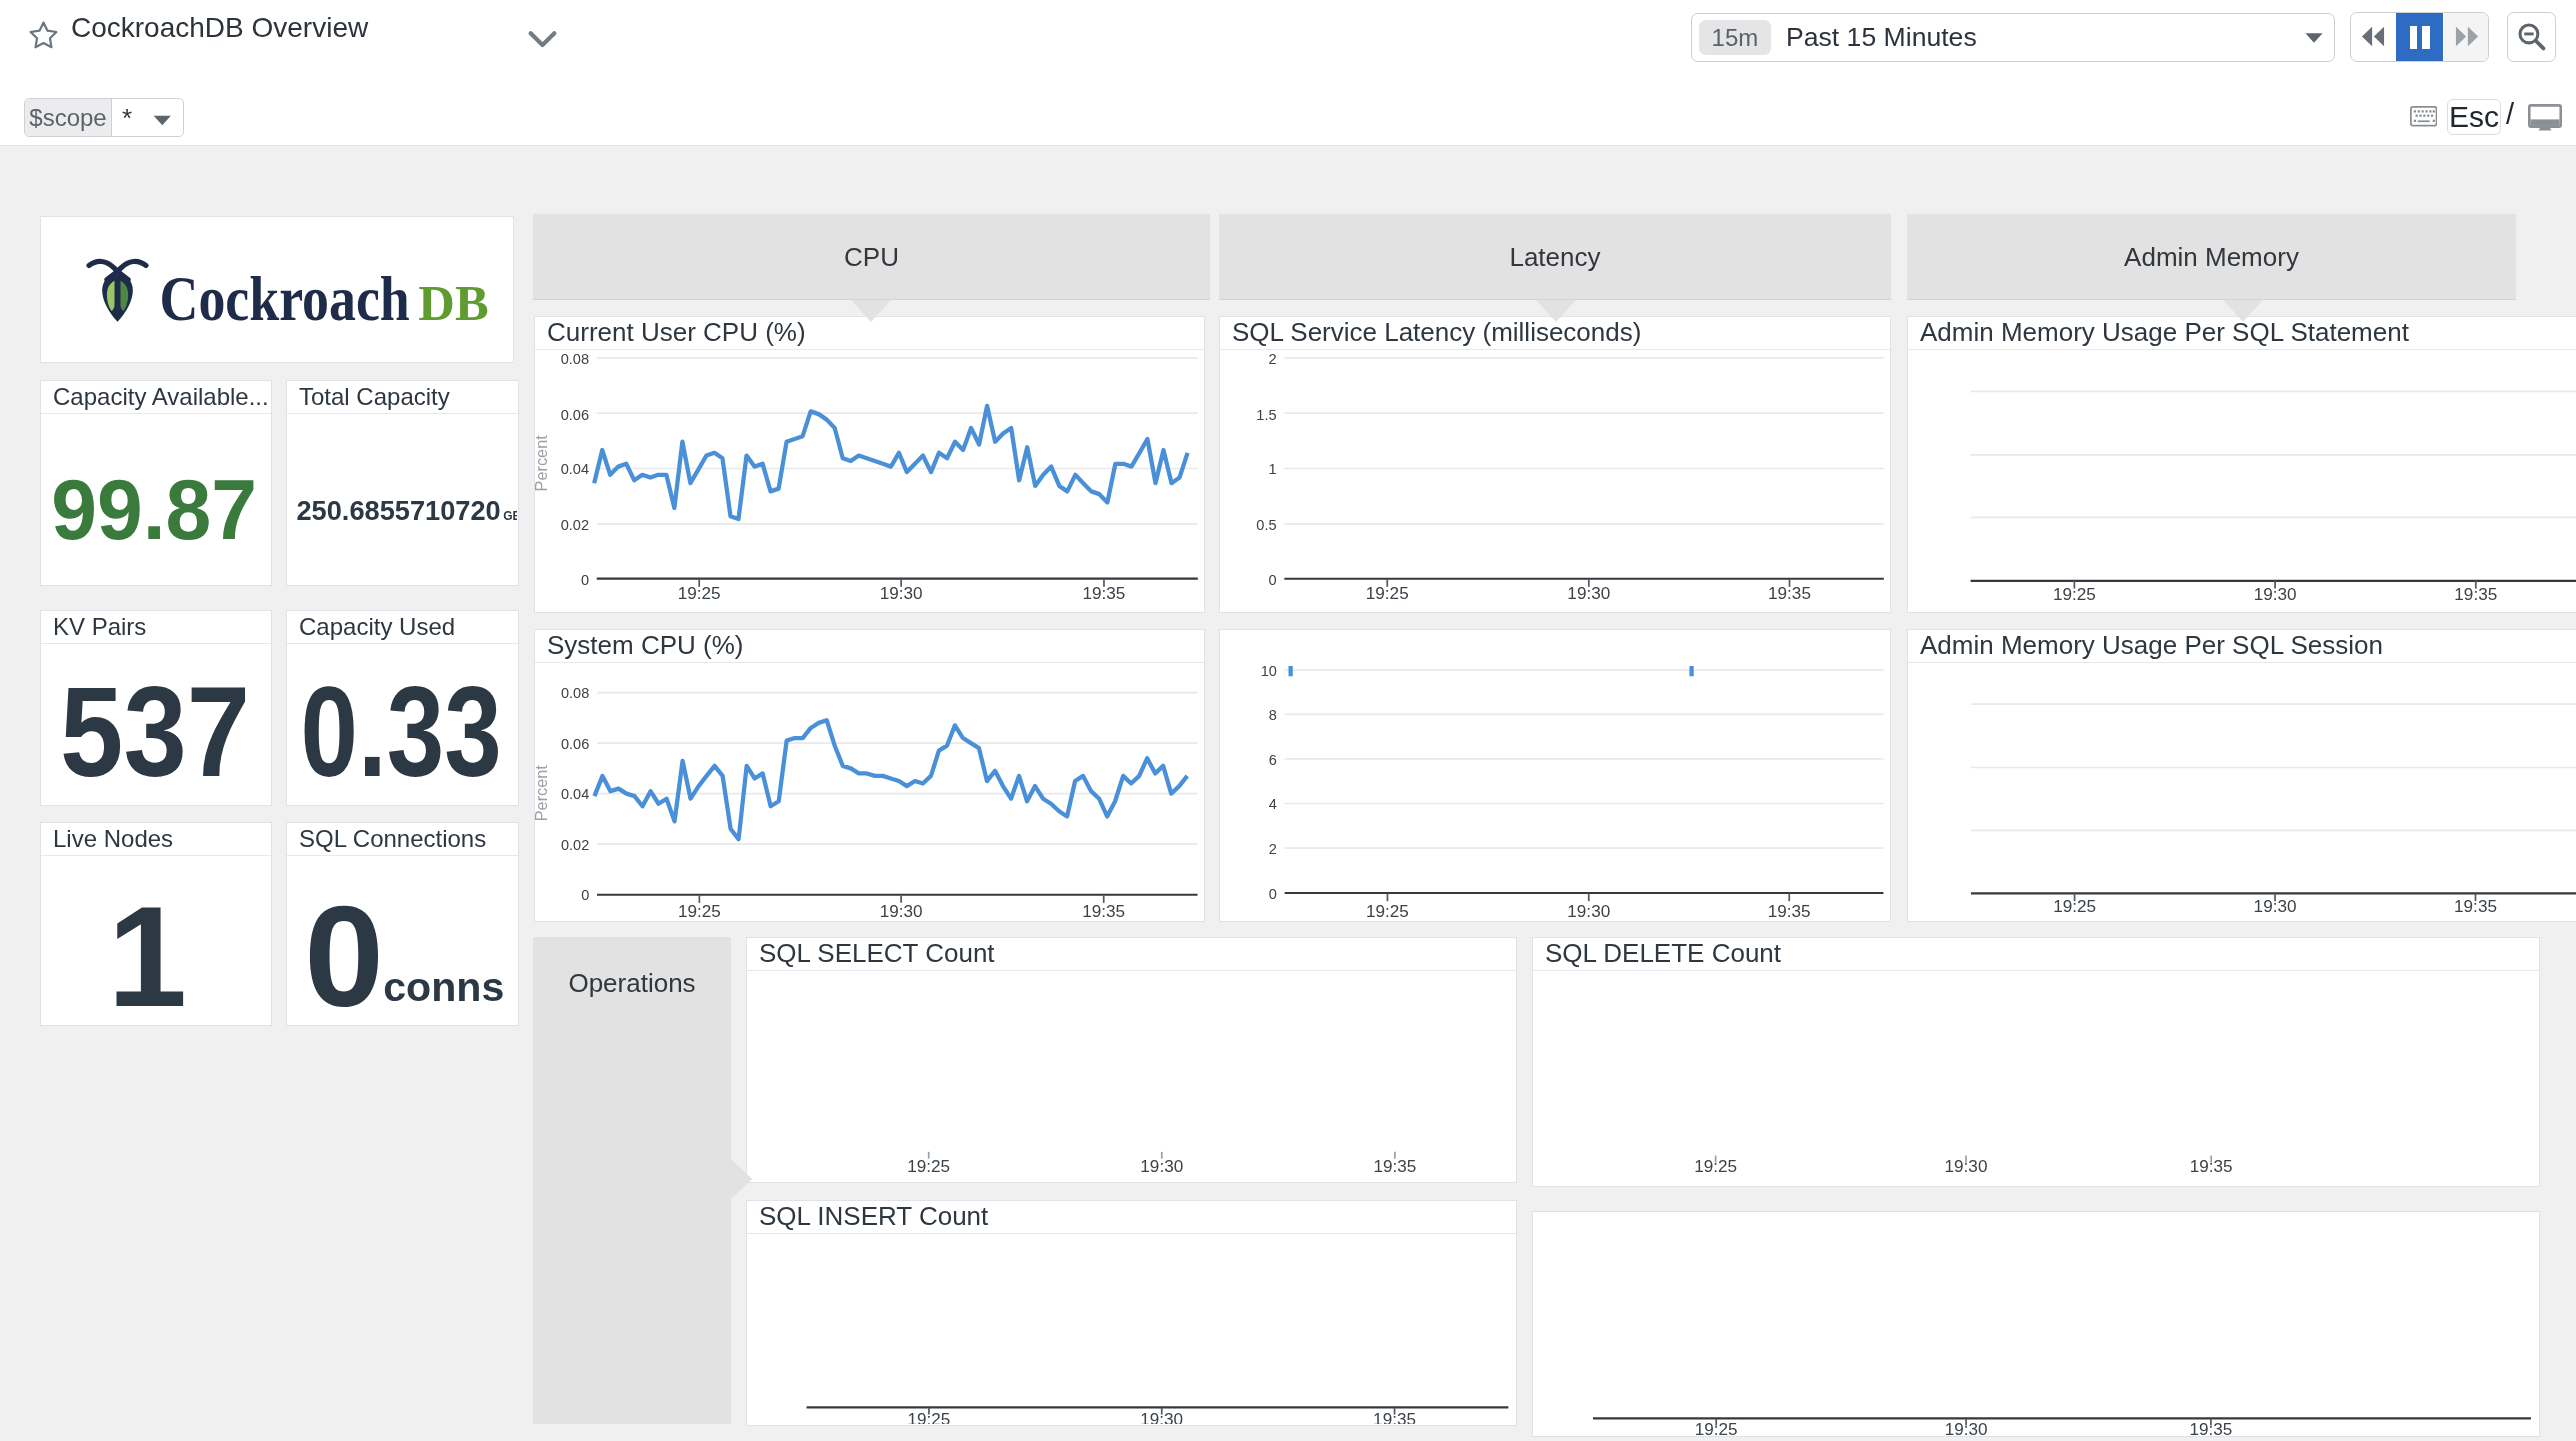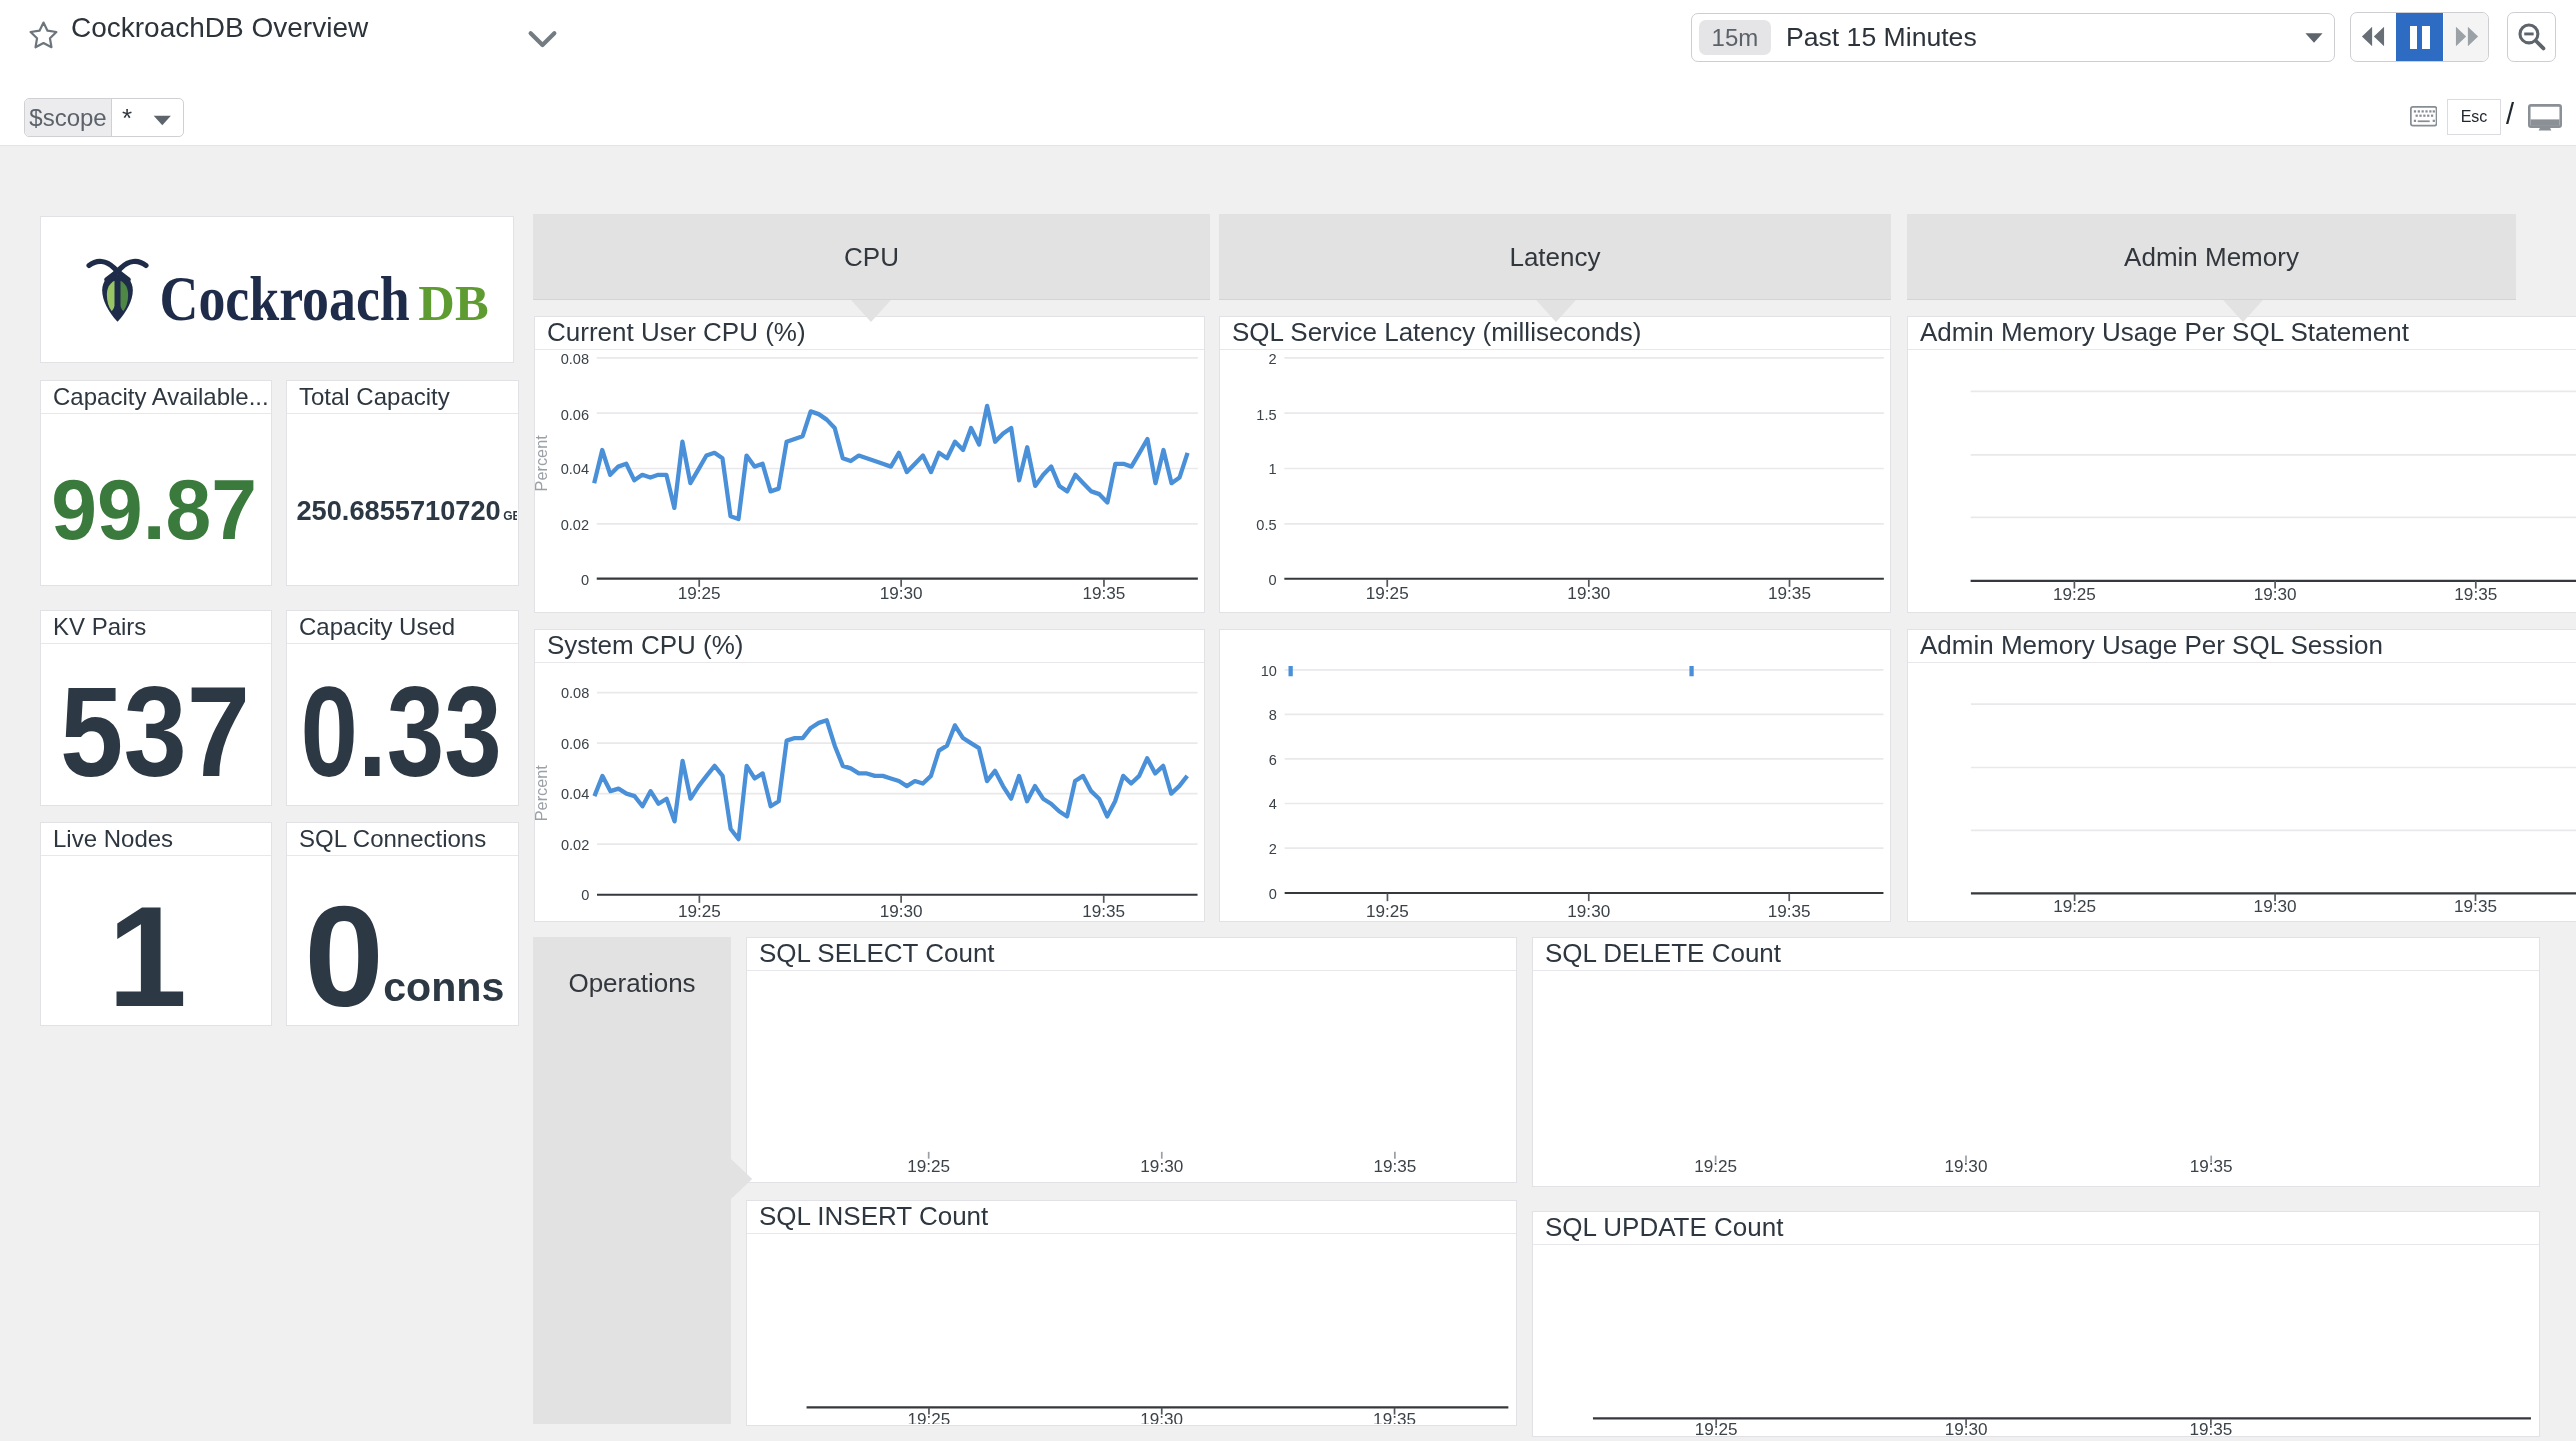--- a/index.html
+++ b/index.html
@@ -82,21 +82,21 @@
         <rect x="6.5" y="10" width="2.6" height="2.6"></rect>
           <rect x="11" y="10" width="2.6" height="2.6"></rect>
           <rect x="15.5" y="10" width="2.6" height="2.6"></rect>
           <rect x="20" y="10" width="2.6" height="2.6"></rect>
           <rect x="24.5" y="10" width="2.6" height="2.6"></rect>
         <rect x="4.5" y="16" width="2.6" height="2.6"></rect>
           <rect x="9" y="16.8" width="14" height="2"></rect>
           <rect x="26.5" y="16" width="2.6" height="2.6"></rect>
       </g>
     </svg>
-    <div class="abs" style="left:2447px; top:99px; width:54px; height:36px; border:1.7px solid #dcdce0; border-radius:0; background:#ffffff; font-size:16px; color:#21272e; text-align:center; line-height:33px;">Esc</div>
+    <div class="abs" style="left:2447px; top:99px; width:54px; height:36px; border:1.7px solid #dcdce0; border-radius:6px; background:#ffffff; font-size:30px; color:#21272e; text-align:center; line-height:33px;">Esc</div>
     <div class="abs" style="left:2506px; top:98px; font-size:29px; color:#21272e;">/</div>
     <svg class="abs" style="left:2528px; top:104px;" width="34" height="27.4" viewBox="0 0 40 32">
       <rect x="1.5" y="1.5" width="37" height="25" rx="2" fill="none" stroke="#8a9096" stroke-width="3"></rect>
       <rect x="3" y="18" width="34" height="7.5" fill="#8a9096"></rect>
       <path d="M15 26 h10 l2.5 5 h-15 Z" fill="#8a9096"></path>
     </svg>
   </div>
 
   <div class="card" style="left:40px; top:216px; width:474px; height:147px;">
     <svg class="abs" style="left:45px; top:37px;" width="63" height="69" viewBox="0 0 74 80">
@@ -394,21 +394,20 @@
       </g>
       <g font-family="Liberation Sans, sans-serif" font-size="20" fill="#3b4248" text-anchor="middle">
         <text x="212" y="223">19:25</text>
         <text x="484" y="223">19:30</text>
         <text x="756" y="223">19:35</text>
       </g>
     </svg>
   </div>
 
   <div class="card" style="left:1532px; top:1211px; width:1008px; height:226px;">
-    <div class="ctitle">SQL UPDATE Count</div>
     <svg style="top:33px;" width="1004" height="190" viewBox="0 0 1171 222">
       <line x1="69" y1="202.5" x2="1165" y2="202.5" stroke="#35393d" stroke-width="2.5"></line>
       <g stroke="#55595d" stroke-width="2">
         <line x1="213" y1="203" x2="213" y2="211"></line>
         <line x1="505" y1="203" x2="505" y2="211"></line>
         <line x1="791" y1="203" x2="791" y2="211"></line>
       </g>
       <g font-family="Liberation Sans, sans-serif" font-size="20" fill="#3b4248" text-anchor="middle">
         <text x="213" y="222">19:25</text>
         <text x="505" y="222">19:30</text>

